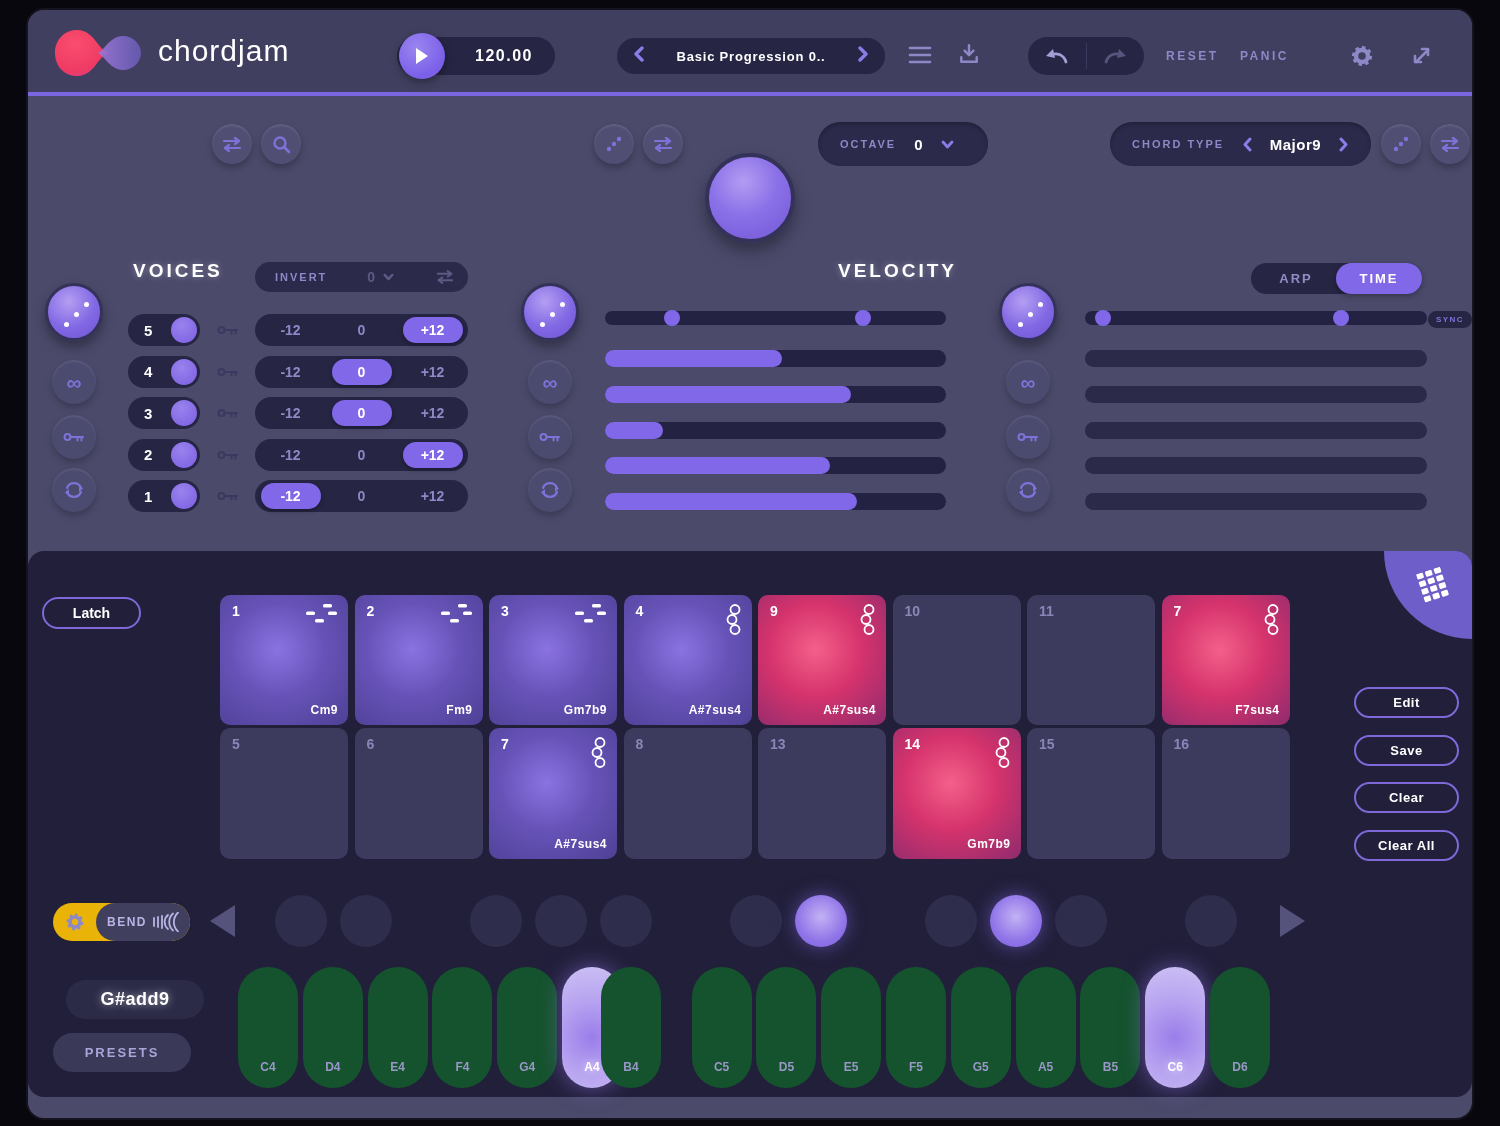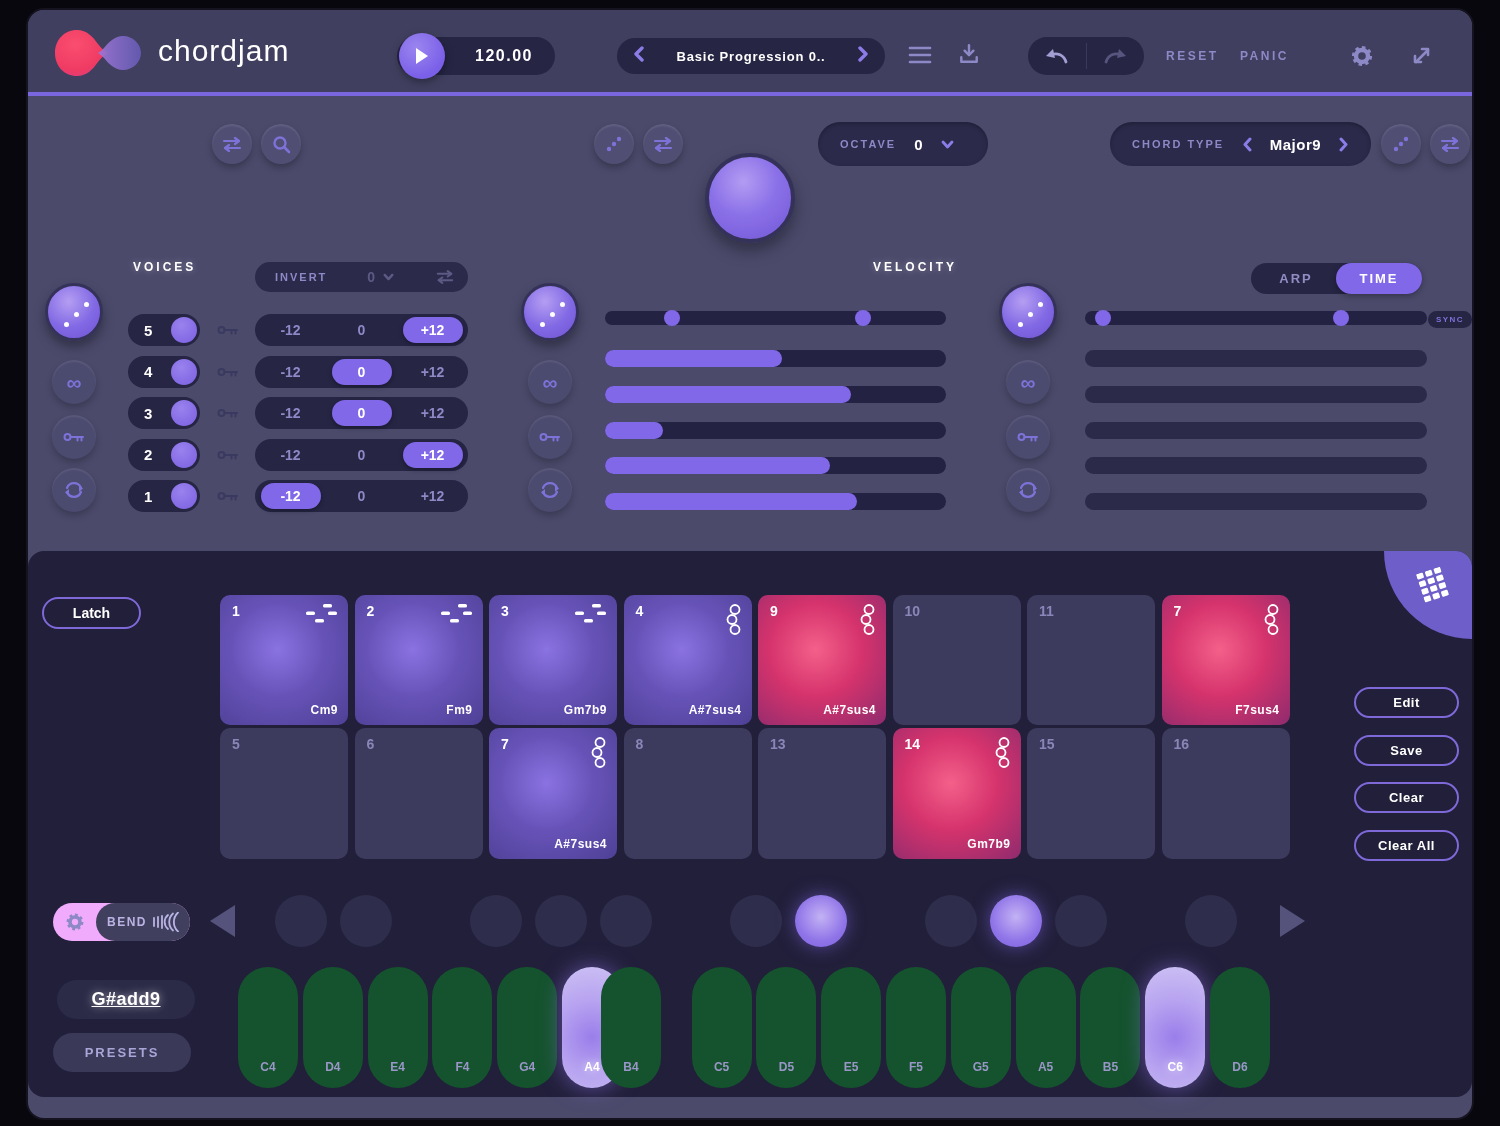--- a/index.html
+++ b/index.html
@@ -41,21 +41,21 @@
     border:4px solid #343259;box-shadow:0 8px 16px rgba(0,0,0,.35);}
   
   .dice-knob{position:absolute;width:58px;height:58px;border-radius:50%;
     background:radial-gradient(circle at 40% 30%,#b49ef2 0%,#8168e4 55%,#7054d2 100%);
     border:3px solid #343259;box-shadow:0 6px 12px rgba(0,0,0,.35);}
   .dice-knob i{position:absolute;width:5px;height:5px;border-radius:50%;background:#fff;}
   .rail-btn{position:absolute;width:44px;height:44px;border-radius:50%;background:#4b4a6f;
     box-shadow:inset 0 2px 2px rgba(255,255,255,.09),0 4px 7px rgba(0,0,0,.22);
     display:flex;align-items:center;justify-content:center;color:#7d72d8;}
   .inf{font-size:21px;font-weight:700;color:#7d72d8;line-height:1;}
-  .sect-title{position:absolute;color:#fff;font-size:12px;font-weight:700;letter-spacing:3px;
+  .sect-title{position:absolute;color:#fff;font-size:19px;font-weight:700;letter-spacing:3px;
     text-shadow:0 0 6px rgba(255,255,255,.35);}
   
   #invert-pill{position:absolute;left:227px;top:252px;width:213px;height:30px;background:#2b2a4a;
     border-radius:15px;display:flex;align-items:center;}
   .vrow{position:absolute;left:0;width:340px;height:32px;}
   .numpill{position:absolute;left:0;top:0;width:72px;height:32px;background:#262544;border-radius:16px;
     display:flex;align-items:center;}
   .numpill b{color:#fff;font-size:15px;margin-left:16px;}
   .numpill .dot{position:absolute;right:3px;top:3px;width:26px;height:26px;border-radius:50%;
     background:radial-gradient(circle at 40% 32%,#9a82ee,#7a5fe0);}
@@ -91,35 +91,35 @@
   .pad.empty{background:#3c3b5e;}
   .pad.purple{background:radial-gradient(circle at 45% 42%,#8a73e2 0%,#6753b8 45%,#4e4095 100%);}
   .pad.red{background:radial-gradient(circle at 45% 42%,#f4608a 0%,#d5336c 45%,#8e2b6e 100%);}
   .pad .pn{position:absolute;left:12px;top:8px;font-size:14px;font-weight:700;color:#fff;}
   .pad.empty .pn{color:#8a86b8;}
   .pad .pc{position:absolute;right:10px;bottom:8px;font-size:12px;font-weight:700;color:#fff;letter-spacing:.5px;}
   .pad .pi{position:absolute;right:10px;top:9px;}
   .actbtn{position:absolute;left:1326px;width:105px;height:31px;border:2px solid #7f68d8;border-radius:16px;
     display:flex;align-items:center;justify-content:center;color:#fff;font-size:13px;font-weight:700;letter-spacing:.5px;}
   
-  #bend-outer{position:absolute;left:25px;top:893px;width:137px;height:38px;background:#f0abfc;border-radius:19px;}
+  #bend-outer{position:absolute;left:25px;top:893px;width:137px;height:38px;background:#eab308;border-radius:19px;}
   #bend-inner{position:absolute;left:43px;top:0;width:94px;height:38px;background:#413f5e;border-radius:19px;
     display:flex;align-items:center;justify-content:center;gap:6px;color:#b9b4e4;font-size:12px;font-weight:700;letter-spacing:1.5px;}
   .navtri{position:absolute;width:0;height:0;}
   .bkey{position:absolute;top:885px;width:52px;height:52px;border-radius:50%;background:#2e2d4b;}
   .bkey.active{background:radial-gradient(circle at 50% 42%,#c3b2f4 0%,#9075e8 60%,#7a5fe0 100%);
     box-shadow:0 0 18px rgba(129,104,232,.55);}
   .wkey{position:absolute;top:957px;width:60px;height:121px;border-radius:30px;background:#14532d;}
   .wkey span{position:absolute;left:0;right:0;bottom:14px;text-align:center;color:#9a96c8;font-size:12px;font-weight:700;}
   .wkey.active{background:radial-gradient(circle at 50% 58%,#9a7eea 0%,#b7a3f0 48%,#cdc1f4 100%);
     box-shadow:0 0 22px rgba(150,120,240,.55);}
   .wkey.active span{color:#fff;text-shadow:0 0 8px rgba(255,255,255,.8);}
-  #chord-display{position:absolute;left:29px;top:970px;width:138px;height:39px;background:#2b2a47;border-radius:20px;
+  #chord-display{position:absolute;left:38px;top:970px;width:138px;height:39px;background:#2b2a47;border-radius:20px;
     display:flex;align-items:center;justify-content:center;color:#fff;font-size:18px;font-weight:700;letter-spacing:.5px;
-    text-shadow:0 0 10px rgba(255,255,255,.6);text-decoration:underline;}
+    text-shadow:0 0 10px rgba(255,255,255,.6);}
   #presets-btn{position:absolute;left:25px;top:1023px;width:138px;height:39px;background:#3a3958;border-radius:20px;
     display:flex;align-items:center;justify-content:center;color:#a9a5d8;font-size:13px;font-weight:700;letter-spacing:2px;}
 </style>
 </head>
 <body>
 
 <div id="stage">
 <div id="window">
 
   <div id="header"></div>

